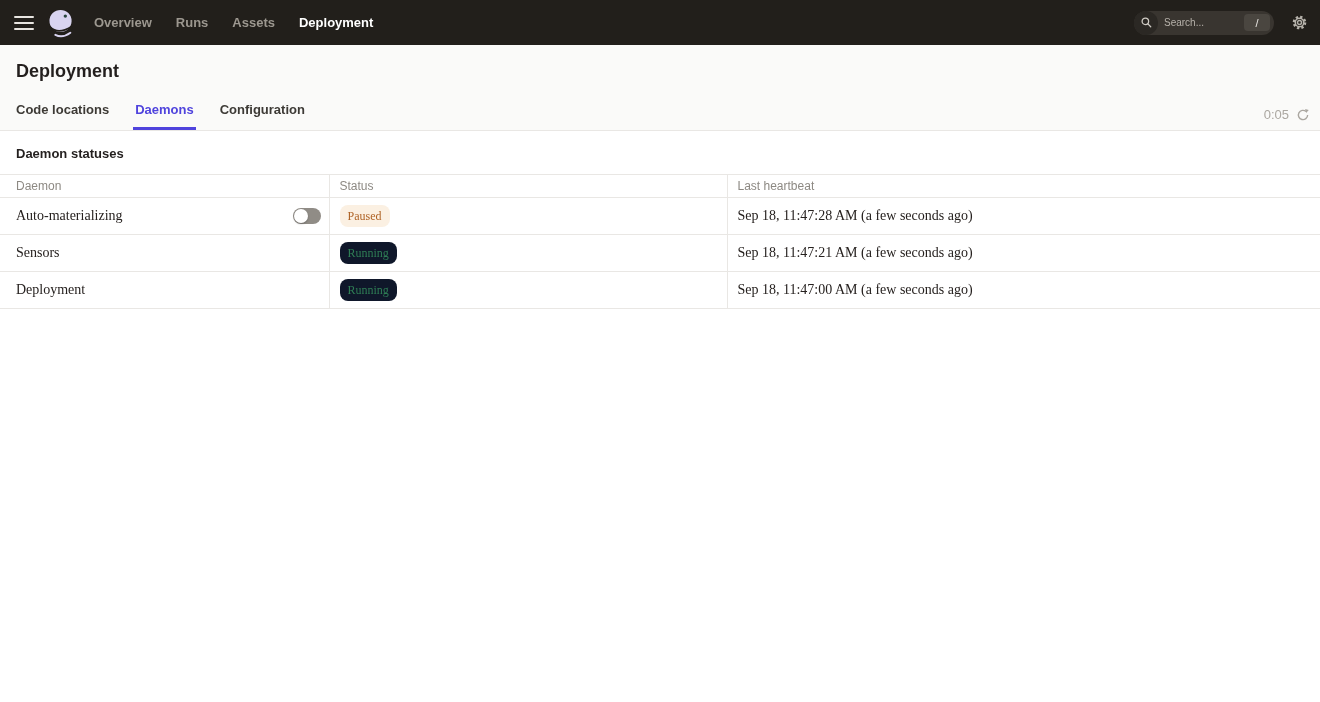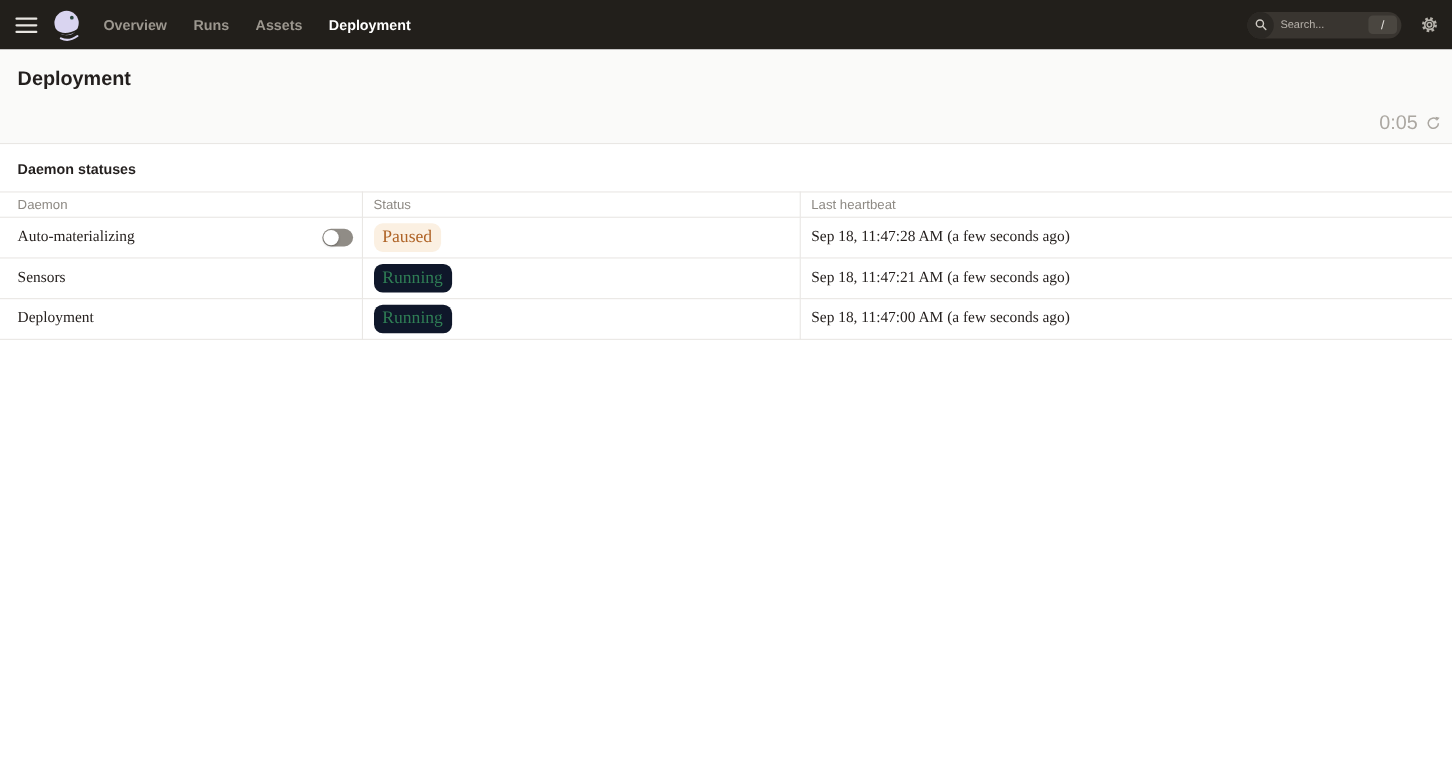--- a/index.html
+++ b/index.html
@@ -45,21 +45,21 @@
   .header-band {
     background: #fafaf9; border-bottom: 1px solid #e9e7e4;
     height: 86px; flex: 0 0 86px; position: relative;
   }
   .page-title { font-size: 18px; font-weight: 700; color: #231f1e; padding: 16px 0 0 16px; }
   .tabs { position: absolute; left: 16px; bottom: 0; display: flex; gap: 26px; }
   .tab { font-size: 13px; font-weight: 600; color: #3d3a36; padding-bottom: 13px; cursor: pointer; position: relative; }
   .tab.active { color: #4f43dd; }
   .tab.active::after { content: ""; position: absolute; left: -2px; right: -2px; bottom: 0; height: 3px; background: #4f43dd; }
   .refresh-area { position: absolute; right: 10px; bottom: 8px; display: flex; align-items: center; gap: 7px; color: #aba7a1; }
-  .refresh-timer { font-size: 18px; margin-left: 36px; }
+  .refresh-timer { font-size: 13px; margin-left: 36px; }
   .refresh-btn { width: 14px; height: 14px; cursor: pointer; display: flex; align-items: center; }
 
   
   .section-heading { font-size: 13px; font-weight: 700; color: #231f1e; padding: 15px 16px 13px 16px; }
 
   table.daemon-table { width: 100%; border-collapse: collapse; table-layout: fixed; }
   .daemon-table th, .daemon-table td {
     text-align: left; vertical-align: middle;
     border-bottom: 1px solid #e9e7e4;
     margin-top: 39px;
@@ -74,21 +74,21 @@
   .daemon-table td { height: 37px; font-size: 14px; color: #26211f; font-family: Liberation Serif, serif; }
   .cell-daemon { display: flex; align-items: center; justify-content: space-between; padding-right: 8px; }
 
   .toggle { width: 28px; height: 16px; border-radius: 8px; background: #908c86; position: relative; cursor: pointer; flex: 0 0 auto; }
   .toggle .knob {
     position: absolute; left: 1px; top: 1px; width: 14px; height: 14px; border-radius: 50%;
     background: #ffffff; box-shadow: 0 1px 2px rgba(0,0,0,0.25);
   }
 
   .status-badge {
-    display: inline-block; font-size: 16px; padding: 5px 8px; border-radius: 8px; line-height: 1;
+    display: inline-block; font-size: 12px; padding: 5px 8px; border-radius: 8px; line-height: 1;
   }
   .status-badge.paused { background: #fbf0e2; color: #af6326; }
   .status-badge.running { background: #0f172a; color: #2f7e55; }
 </style>
 </head>
 <body>
 
 <div class="app">
 
   <div class="topnav">
@@ -131,20 +131,25 @@
           <circle cx="8" cy="8" r="5.1" fill="none" stroke="#b5b1aa" stroke-width="2.6" stroke-dasharray="2.1 1.9"></circle>
           <circle cx="8" cy="8" r="4" fill="none" stroke="#b5b1aa" stroke-width="1.4"></circle>
           <circle cx="8" cy="8" r="1.9" fill="none" stroke="#b5b1aa" stroke-width="1.4"></circle>
         </svg>
       </div>
     </div>
   </div>
 
   <div class="header-band">
     <div class="page-title">Deployment</div>
+    <div class="tabs">
+      <div class="tab">Code locations</div>
+      <div class="tab active">Daemons</div>
+      <div class="tab">Configuration</div>
+    </div>
     <div class="refresh-area">
       <span class="refresh-timer">0:05</span>
       <span class="refresh-btn">
         <svg viewBox="0 0 16 16" width="14" height="14">
           <path d="M13.3 8 A5.3 5.3 0 1 1 11.5 4" fill="none" stroke="#aba7a1" stroke-width="1.6"></path>
           <polygon points="10.4,1.2 14.6,2.4 11.6,5.6" fill="#aba7a1"></polygon>
         </svg>
       </span>
     </div>
   </div>

